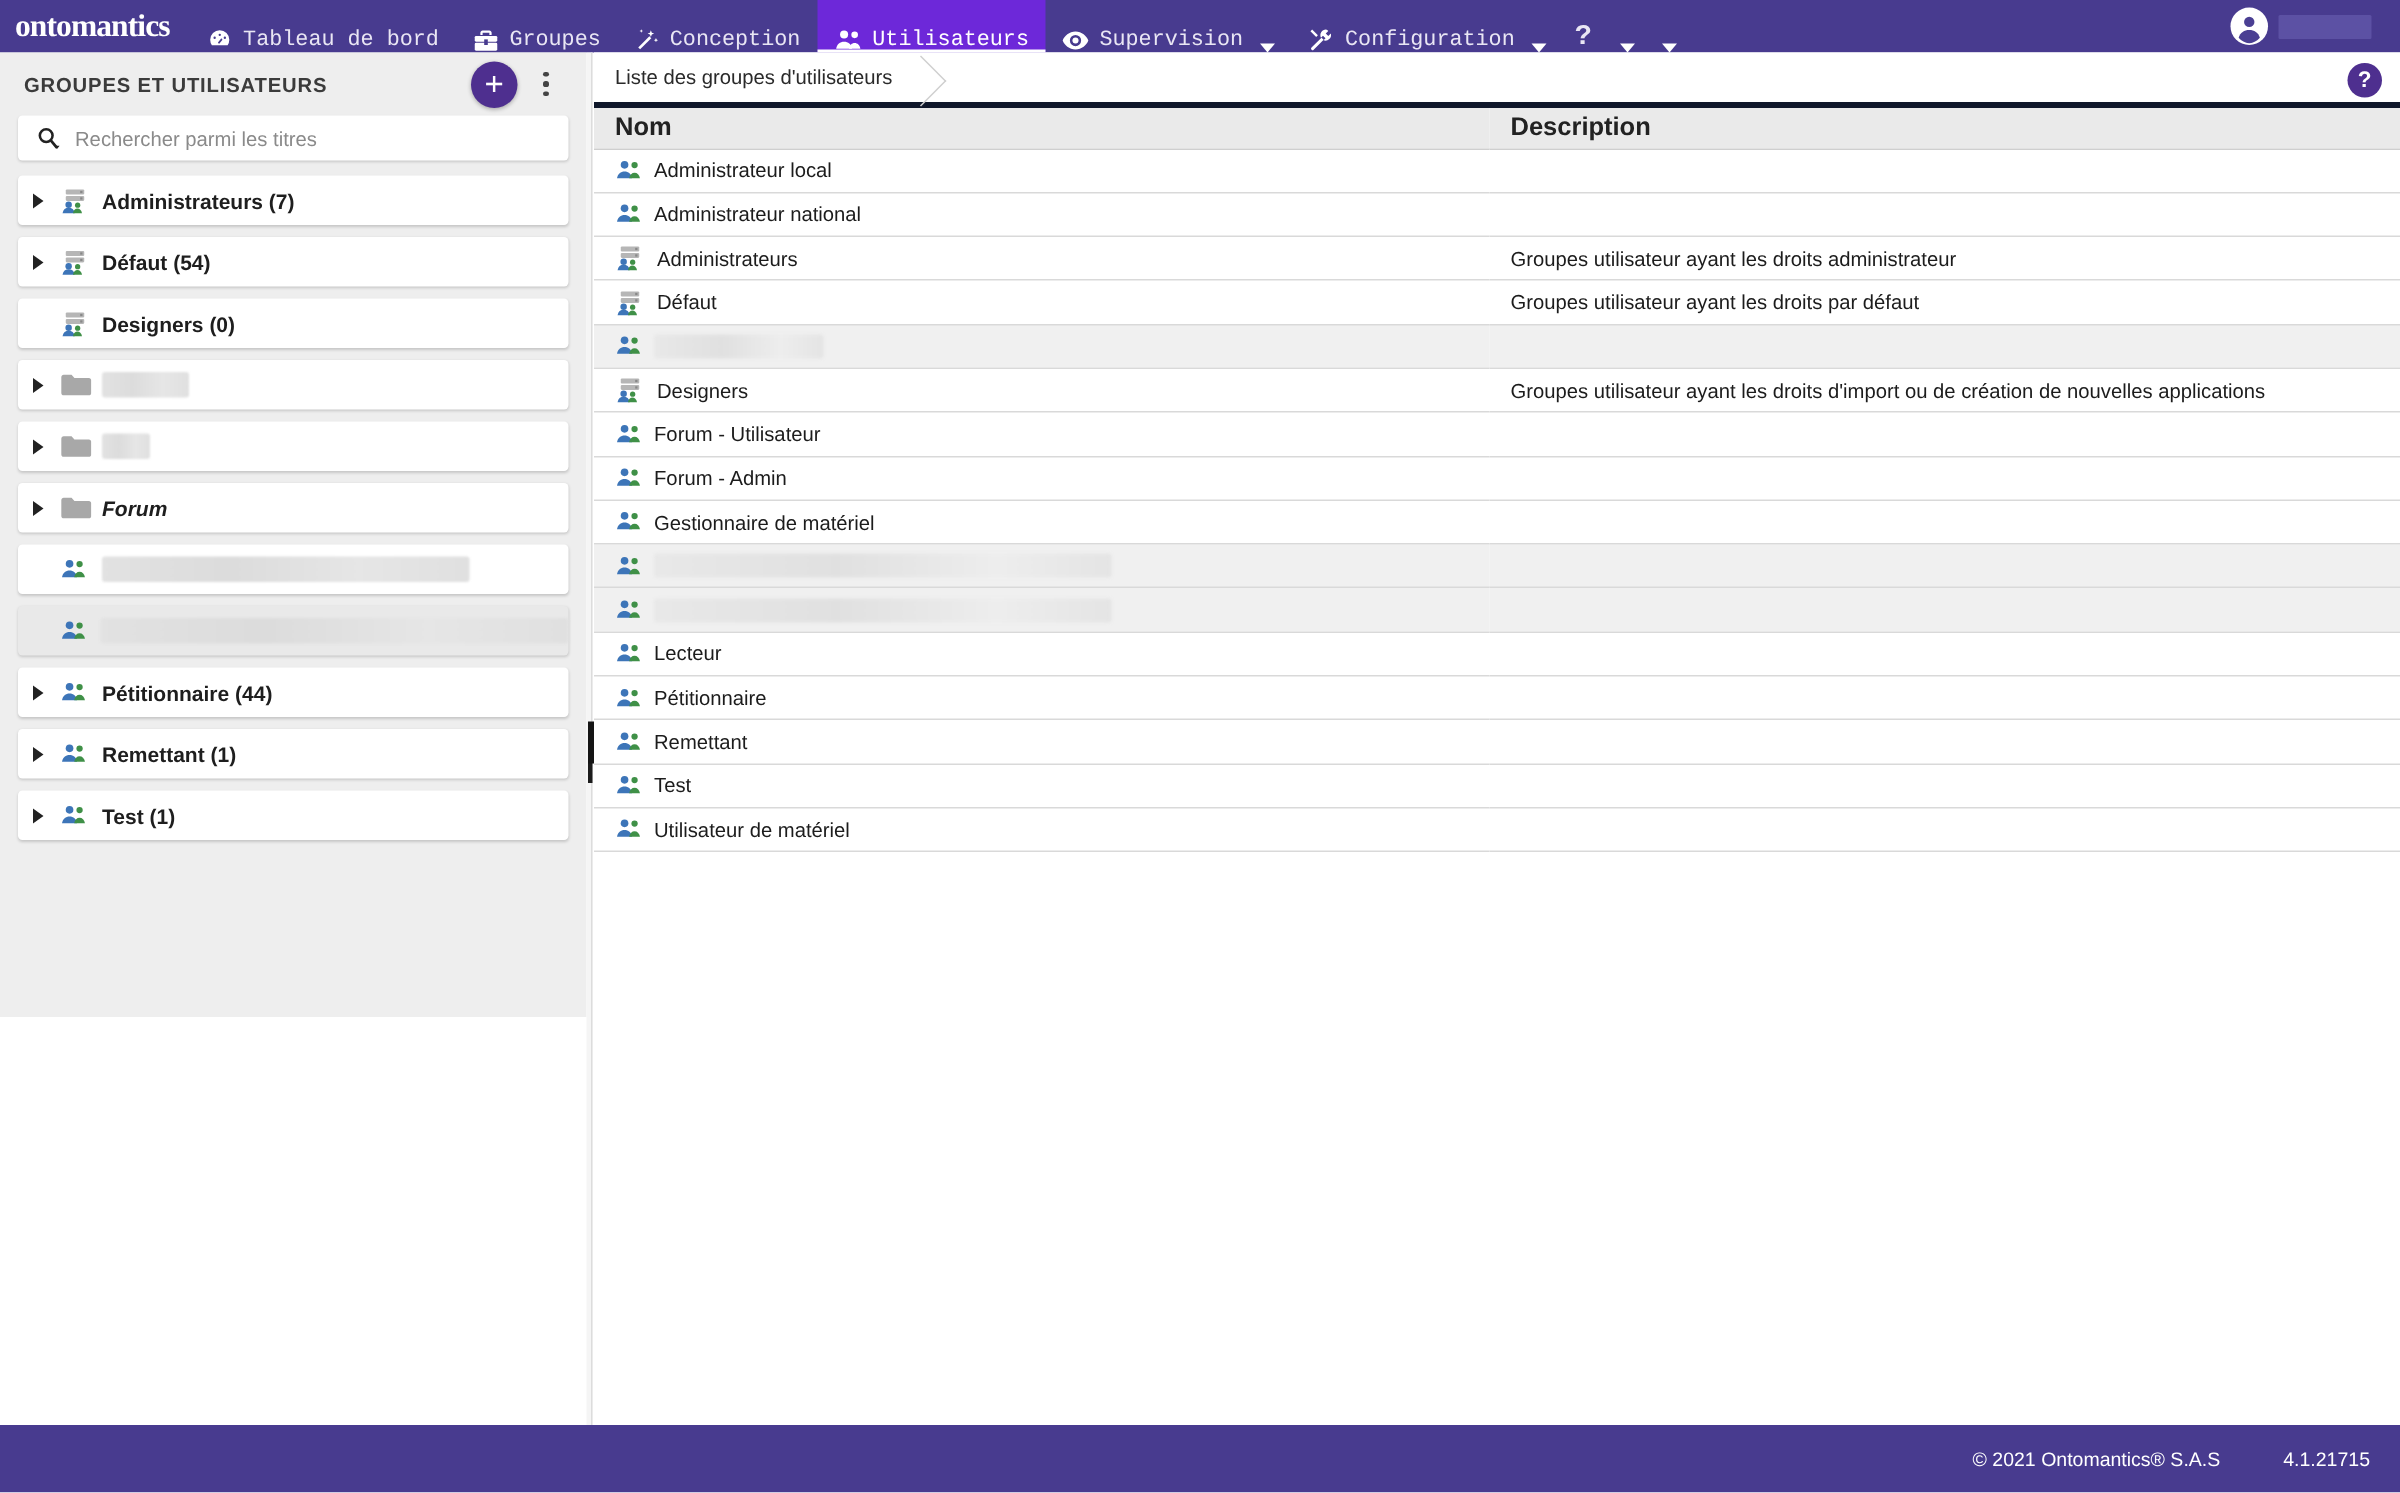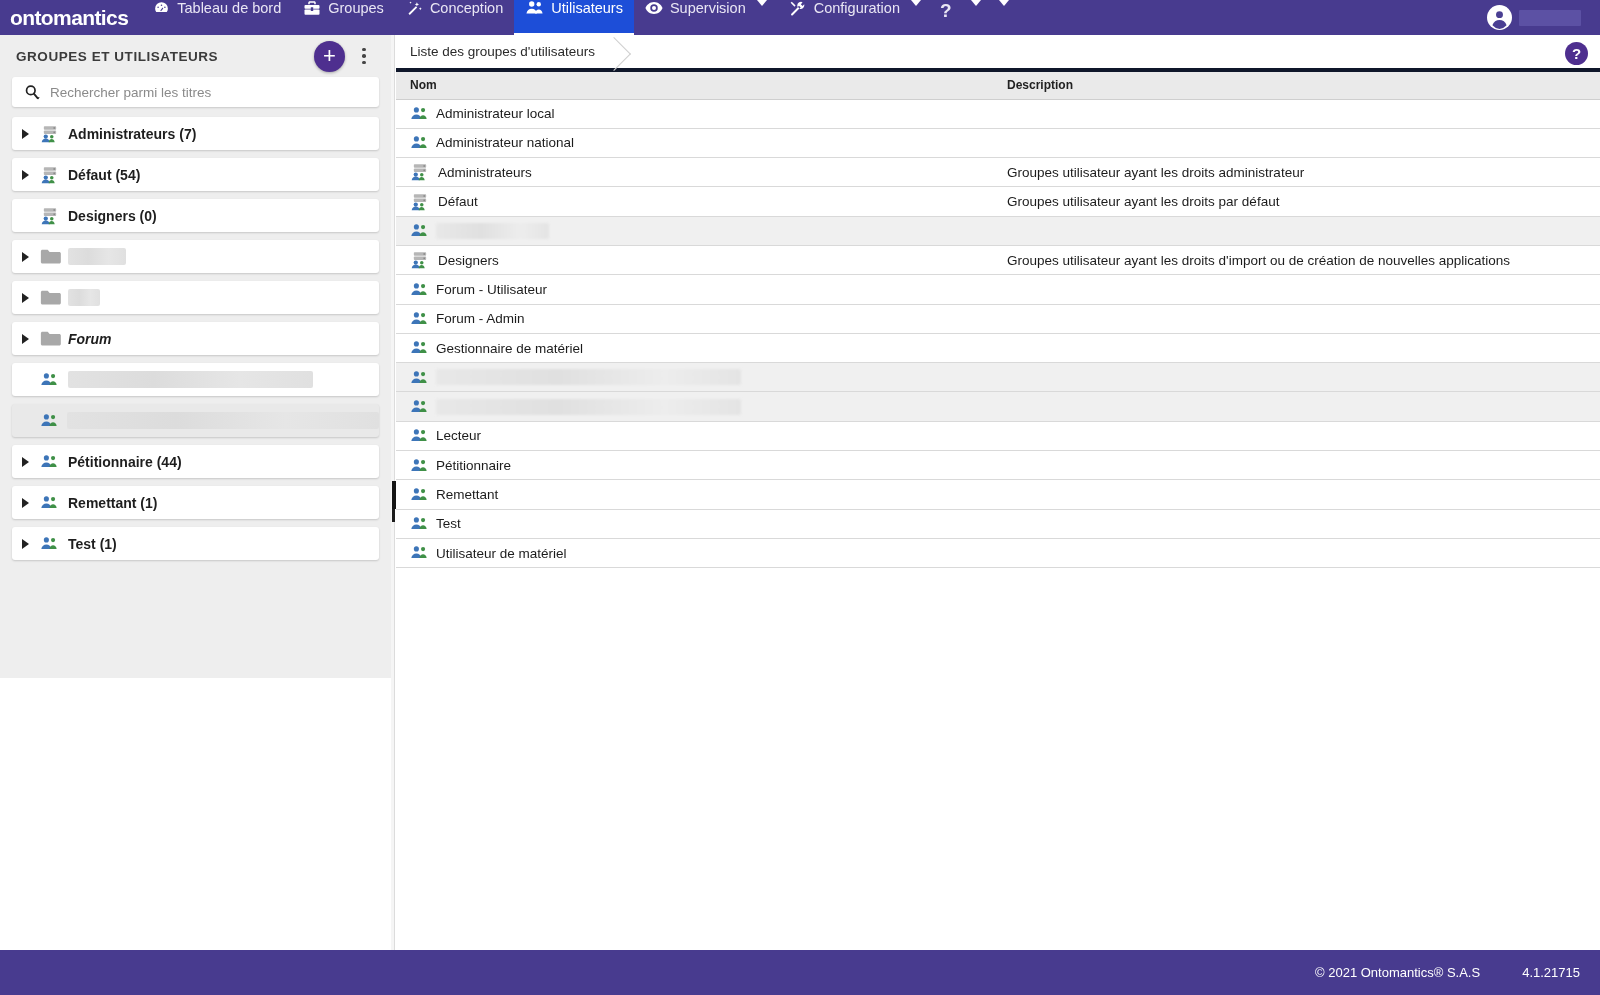--- a/index.html
+++ b/index.html
@@ -20,32 +20,33 @@
     display: flex; align-items: stretch;
     color: #fff;
     user-select: none;
   }
   .logo {
     display: flex; align-items: center;
     padding: 0 14px 0 10px;
     font-size: 21px; font-weight: 700;
     letter-spacing: -0.6px;
     color: #ffffff;
-    font-family: Liberation Sans, sans-serif;
+    font-family: Liberation Serif, serif;
   }
   .navitem {
-    display: flex; align-items: flex-start; gap: 7px;
+    display: flex; align-items: flex-end; gap: 7px;
     padding: 0 11px;
     font-size: 14.5px;
     color: #e9e6f4;
     position: relative;
     white-space: nowrap;
+    font-family: Liberation Mono, monospace;
   }
   .navitem.active {
-    background: #1d4ed8;
+    background: #6d28d9;
     color: #ffffff;
   }
   .navitem.active::after {
     content: ""; position: absolute;
     left: 0; right: 0; bottom: 0; height: 2.5px;
     background: #ffffff;
   }
   .navitem .ic { display: flex; align-items: center; }
   .navitem .caret {
     width: 0; height: 0; margin-left: 4px;
@@ -205,21 +206,21 @@
     display: flex; align-items: center; justify-content: center;
     font-size: 15px; font-weight: bold;
     cursor: pointer;
   }
 
   table.grid { width: 100%; border-collapse: collapse; table-layout: fixed; }
   table.grid th {
     background: #eaeaea;
     height: 27px;
     text-align: left;
-    font-size: 12px; font-weight: 600; color: #222;
+    font-size: 17px; font-weight: 600; color: #222;
     padding: 0 0 0 14px;
     border-bottom: 1px solid #cfcfcf;
   }
   table.grid th.c-nom { width: 597px; }
   table.grid td {
     height: 29.3px;
     border-bottom: 1px solid #d9d9d9;
     font-size: 13.5px; color: #1c1c1c;
     padding: 0 0 0 14px;
     vertical-align: middle;

